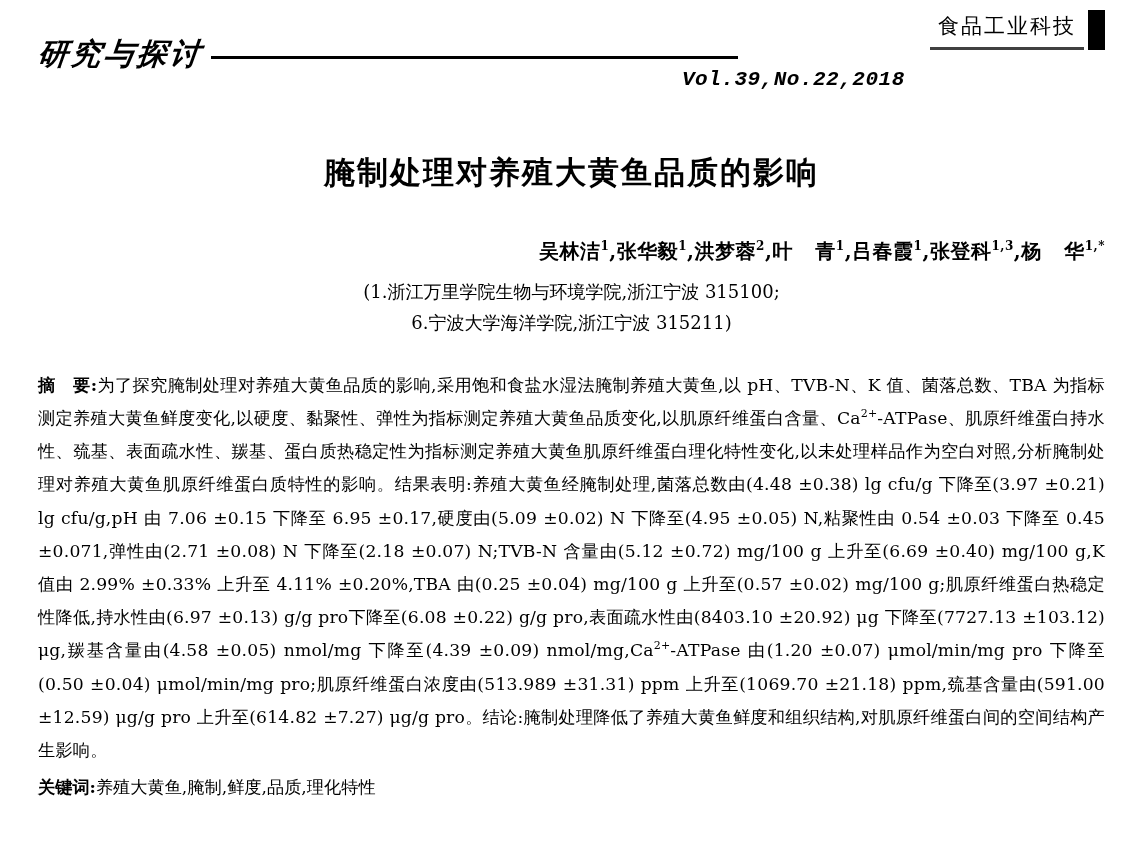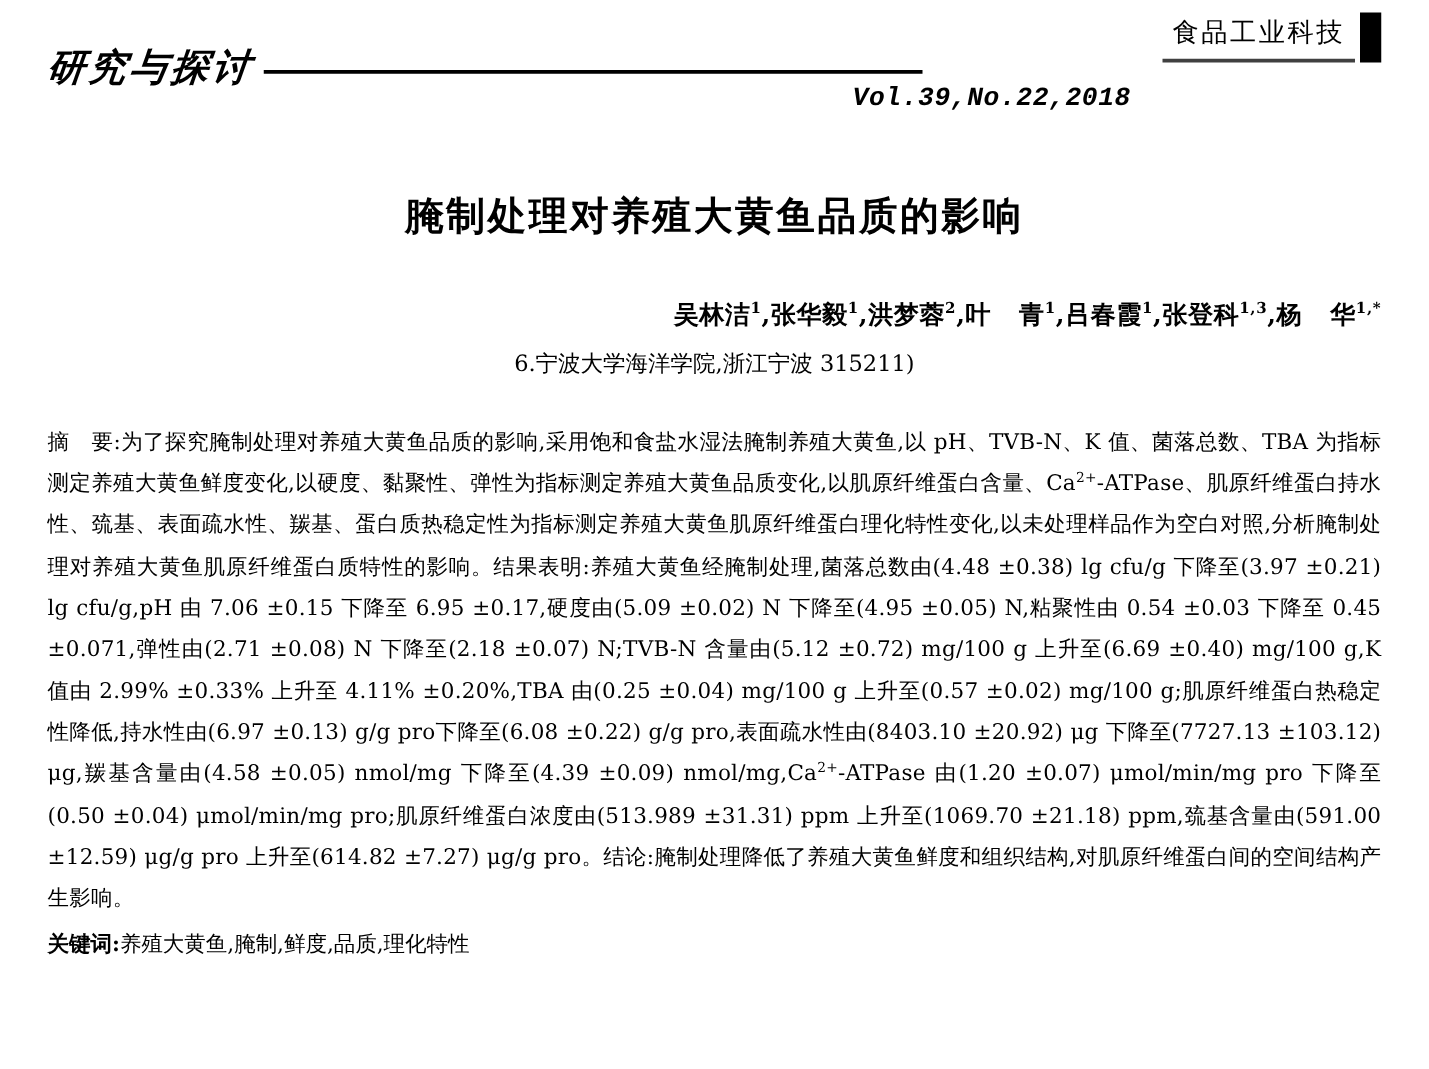--- a/index.html
+++ b/index.html
@@ -120,21 +120,21 @@
   
   .abstract {
     margin-top: 30px;
     font-size: 17.2px;
     line-height: 1.93;
     text-align: justify;
     text-justify: inter-ideograph;
     letter-spacing: 0.2px;
   }
   .abstract .lead {
-    font-weight: normal;
+    font-weight: bold;
   }
   .abstract sup {
     font-size: 11px;
     vertical-align: super;
   }
   .keywords {
     margin-top: 4px;
     font-size: 17.2px;
     line-height: 1.9;
   }
@@ -159,20 +159,21 @@
     <div class="volume-line">Vol.39,No.22,2018</div>
   </div>
 
   <h1 class="title">腌制处理对养殖大黄鱼品质的影响</h1>
 
   <div class="authors">
     <span>吴林洁<sup>1</sup>,张华毅<sup>1</sup>,洪梦蓉<sup>2</sup>,叶&nbsp;&nbsp;&nbsp;青<sup>1</sup>,吕春霞<sup>1</sup>,张登科<sup>1,3</sup>,杨&nbsp;&nbsp;&nbsp;华<sup>1,*</sup></span>
   </div>
 
   <div class="affiliations">
+    <div>(1.浙江万里学院生物与环境学院,浙江宁波 315100;</div>
     <div>6.宁波大学海洋学院,浙江宁波 315211)</div>
   </div>
 
   <div class="abstract">
     <span class="lead">摘　要:</span><span>为了探究腌制处理对养殖大黄鱼品质的影响,采用饱和食盐水湿法腌制养殖大黄鱼,以 pH、TVB-N、K 值、菌落总数、TBA 为指标测定养殖大黄鱼鲜度变化,以硬度、黏聚性、弹性为指标测定养殖大黄鱼品质变化,以肌原纤维蛋白含量、Ca<sup>2+</sup>-ATPase、肌原纤维蛋白持水性、巯基、表面疏水性、羰基、蛋白质热稳定性为指标测定养殖大黄鱼肌原纤维蛋白理化特性变化,以未处理样品作为空白对照,分析腌制处理对养殖大黄鱼肌原纤维蛋白质特性的影响。结果表明:养殖大黄鱼经腌制处理,菌落总数由(4.48 ±0.38) lg cfu/g 下降至(3.97 ±0.21) lg cfu/g,pH 由 7.06 ±0.15 下降至 6.95 ±0.17,硬度由(5.09 ±0.02) N 下降至(4.95 ±0.05) N,粘聚性由 0.54 ±0.03 下降至 0.45 ±0.071,弹性由(2.71 ±0.08) N 下降至(2.18 ±0.07) N;TVB-N 含量由(5.12 ±0.72) mg/100 g 上升至(6.69 ±0.40) mg/100 g,K 值由 2.99% ±0.33% 上升至 4.11% ±0.20%,TBA 由(0.25 ±0.04) mg/100 g 上升至(0.57 ±0.02) mg/100 g;肌原纤维蛋白热稳定性降低,持水性由(6.97 ±0.13) g/g pro下降至(6.08 ±0.22) g/g pro,表面疏水性由(8403.10 ±20.92) μg 下降至(7727.13 ±103.12) μg,羰基含量由(4.58 ±0.05) nmol/mg 下降至(4.39 ±0.09) nmol/mg,Ca<sup>2+</sup>-ATPase 由(1.20 ±0.07) μmol/min/mg pro 下降至(0.50 ±0.04) μmol/min/mg pro;肌原纤维蛋白浓度由(513.989 ±31.31) ppm 上升至(1069.70 ±21.18) ppm,巯基含量由(591.00 ±12.59) μg/g pro 上升至(614.82 ±7.27) μg/g pro。结论:腌制处理降低了养殖大黄鱼鲜度和组织结构,对肌原纤维蛋白间的空间结构产生影响。</span>
   </div>
 
   <div class="keywords">
     <span class="lead">关键词:</span><span>养殖大黄鱼,腌制,鲜度,品质,理化特性</span>
   </div>

